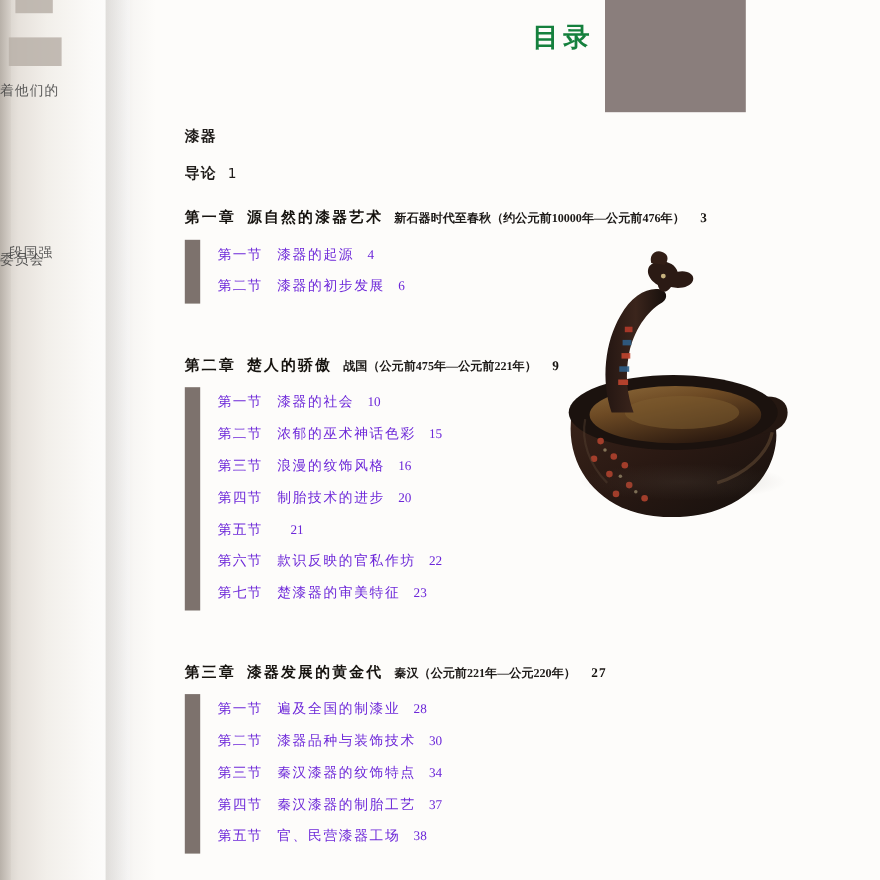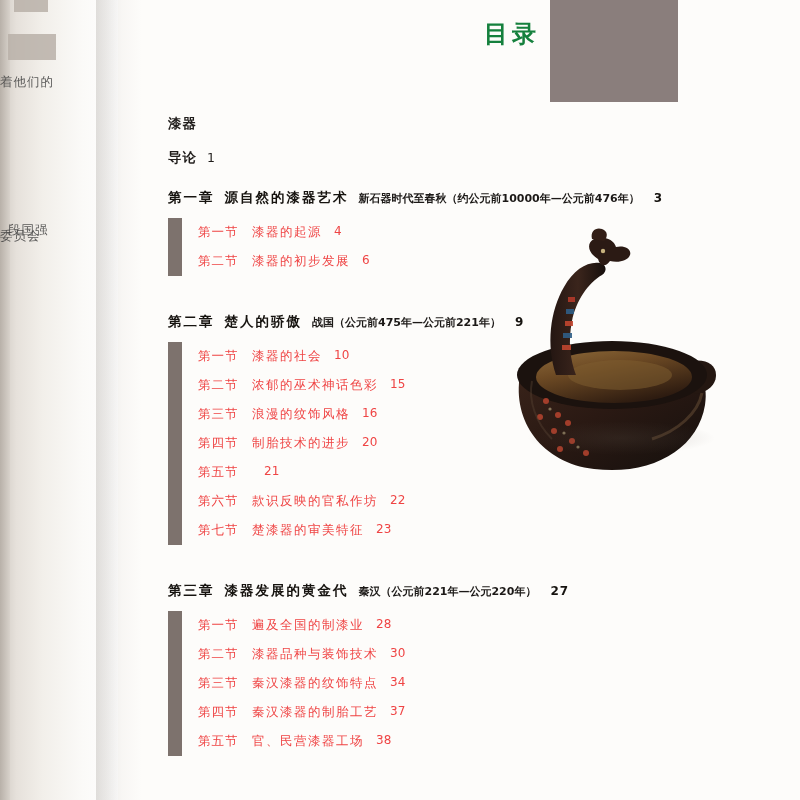--- a/index.html
+++ b/index.html
@@ -54,41 +54,41 @@
   .lead{
     font-size:13.5px;font-weight:700;color:#201d1b;letter-spacing:1px;
     margin-bottom:16px;
   }
   .intro{
     font-size:13.5px;font-weight:700;color:#201d1b;letter-spacing:1px;
     margin-bottom:22px;
   }
   .intro .pg{font-weight:400;margin-left:10px;font-size:12.5px;}
 
-  .chapter{margin-top:4px;}
+  .chapter{margin-top:14px;font-family:Liberation Serif, serif;}
   .chapter-head{
     display:flex;align-items:baseline;gap:10px;
     font-size:13.5px;font-weight:700;color:#16130f;letter-spacing:1px;
     margin-bottom:10px;
   }
   .chapter-head .num{letter-spacing:2px;}
   .chapter-head .name{letter-spacing:2px;}
   .chapter-head .era{
     font-size:11px;font-weight:700;color:#1c1917;letter-spacing:0;
   }
   .chapter-head .pg{font-size:12px;font-weight:700;color:#16130f;margin-left:4px;}
 
   .sections{position:relative;padding-left:30px;}
   .bar{
     position:absolute;left:0;top:1px;width:14px;
     background:#7d726d;
   }
   .sec{
     display:flex;align-items:center;
-    font-size:12.5px;color:#ef4444;letter-spacing:1px;
+    font-size:12.5px;color:#6d28d9;letter-spacing:1px;
     height:29px;line-height:29px;
   }
   .sec .s-num{width:54px;flex:0 0 54px;}
   .sec .s-name{letter-spacing:1.5px;}
   .sec .s-pg{margin-left:12px;font-size:12px;letter-spacing:0;}
 
   .gap-lg{height:34px;}
 
   
   .object{position:absolute;right:78px;top:225px;width:220px;height:300px;}

